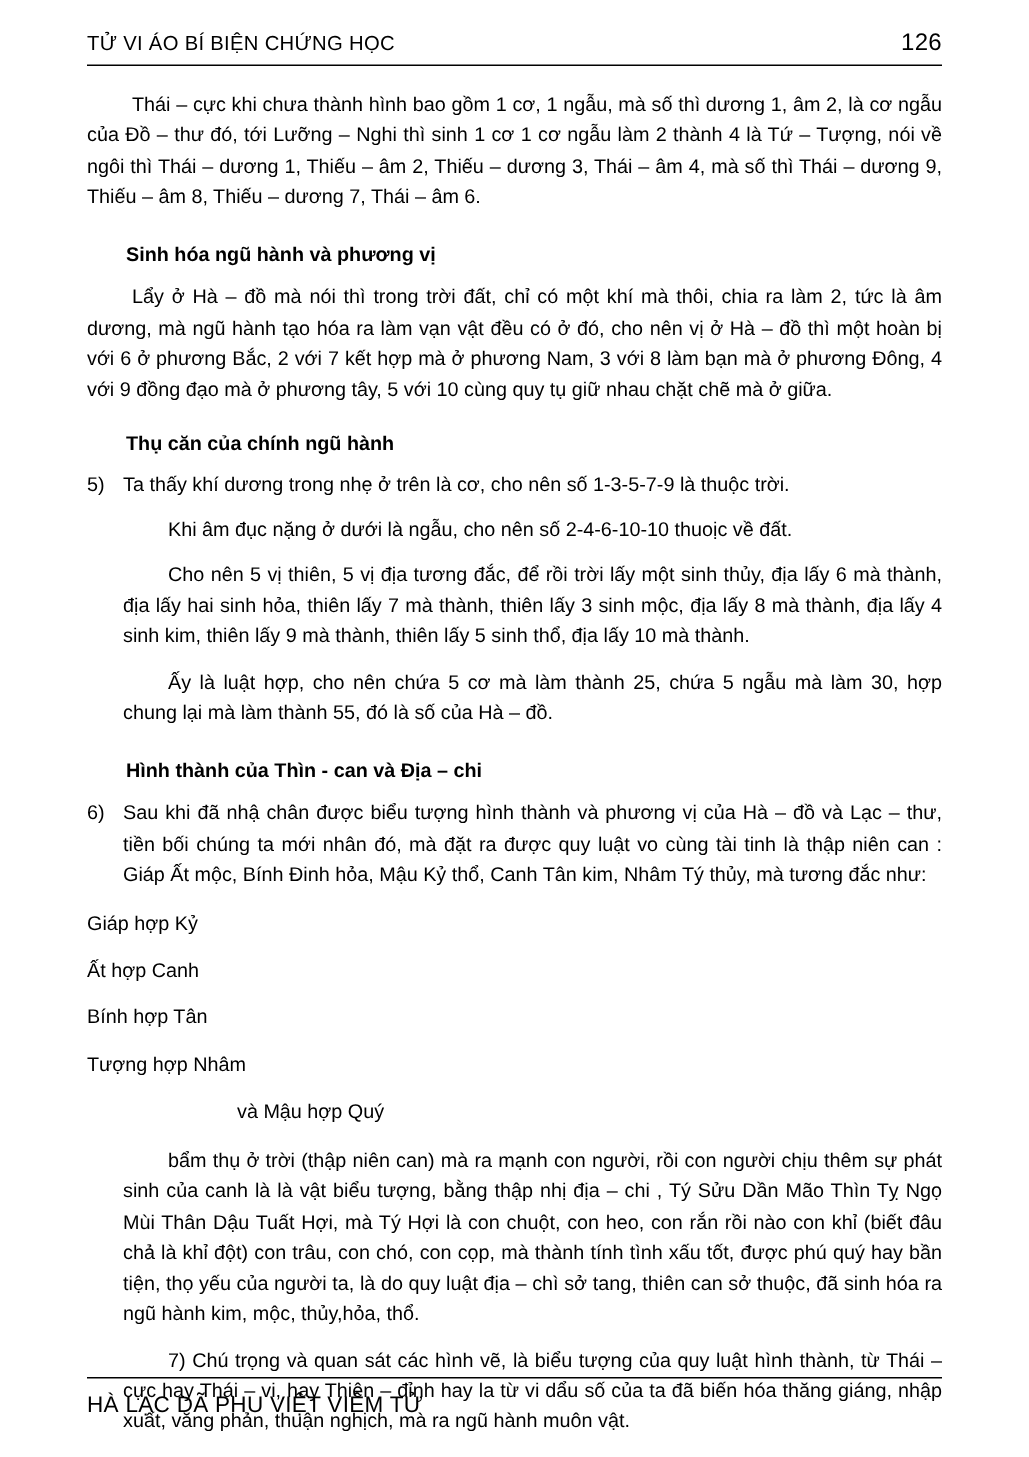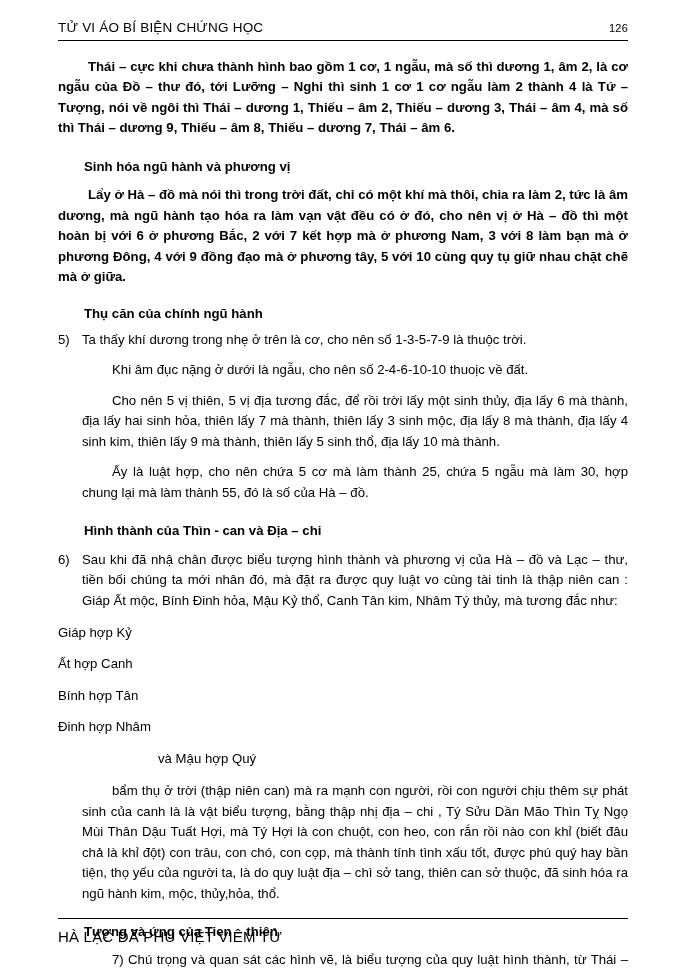--- a/index.html
+++ b/index.html
@@ -35,21 +35,21 @@
     display: flex;
     align-items: baseline;
     justify-content: space-between;
     font-size: 13.5px;
     letter-spacing: 0.2px;
   }
   .header-title {
     font-size: 13.5px;
   }
   .header-page {
-    font-size: 11px;
+    font-size: 16px;
   }
   .rule {
     border-bottom: 1.2px solid #000;
     margin-top: 5px;
   }
   
   .body {
     margin-top: 16px;
     font-size: 13.2px;
     line-height: 1.55;
@@ -57,21 +57,20 @@
   }
   p {
     margin: 0 0 0 0;
   }
   .para {
     margin-bottom: 11px;
     text-align: justify;
   }
   .indent {
     text-indent: 30px;
-    font-weight: bold;
   }
   .heading {
     font-weight: bold;
     margin: 18px 0 8px 0;
     text-indent: 26px;
   }
   .heading.tight {
     margin-top: 16px;
     margin-bottom: 6px;
   }
@@ -158,27 +157,26 @@
 
       <div class="numbered">
         <span class="num">6)</span>
         <span class="txt">Sau khi đã nhậ chân được biểu tượng hình thành và phương vị của Hà – đồ và Lạc – thư, tiền bối chúng ta mới nhân đó, mà đặt ra được quy luật vo cùng tài tinh là thập niên can : Giáp Ất mộc, Bính Đinh hỏa, Mậu Kỷ thổ, Canh Tân kim, Nhâm Tý thủy, mà tương đắc như:</span>
       </div>
 
       <div class="pairs">
         <p class="pair-line">Giáp hợp Kỷ</p>
         <p class="pair-line">Ất hợp Canh</p>
         <p class="pair-line">Bính hợp Tân</p>
-        <p class="pair-line">Đinh hợp Nhâm</p>
+        <p class="pair-line">Tượng hợp Nhâm</p>
         <p class="pair-line last">và Mậu hợp Quý</p>
       </div>
 
       <p class="sub-indent">bẩm thụ ở trời (thập niên can) mà ra mạnh con người, rồi con người chịu thêm sự phát sinh của canh là là vật biểu tượng, bằng thập nhị địa – chi , Tý Sửu Dần Mão Thìn Tỵ Ngọ Mùi Thân Dậu Tuất Hợi, mà Tý Hợi là con chuột, con heo, con rắn rồi nào con khỉ (biết đâu chả là khỉ đột) con trâu, con chó, con cọp, mà thành tính tình xấu tốt, được phú quý hay bần tiện, thọ yếu của người ta, là do quy luật địa – chì sở tang, thiên can sở thuộc, đã sinh hóa ra ngũ hành kim, mộc, thủy,hỏa, thổ.</p>
 
-      <p class="heading">Tượng và ứng của Tien – thiên</p>
 
       <p class="sub-indent">7) Chú trọng và quan sát các hình vẽ, là biểu tượng của quy luật hình thành, từ Thái – cực hay Thái – vi, hay Thiên – đỉnh hay la từ vi dẩu số  của ta đã biến hóa thăng giáng, nhập xuất, văng phản, thuận nghịch, mà ra ngũ hành muôn vật.</p>
 
     </div>
   </div>
 
   <div class="footer-rule"></div>
   <div class="footer">HÀ LẠC DÃ PHU VIỆT VIÊM TỬ</div>
 
 </div>

